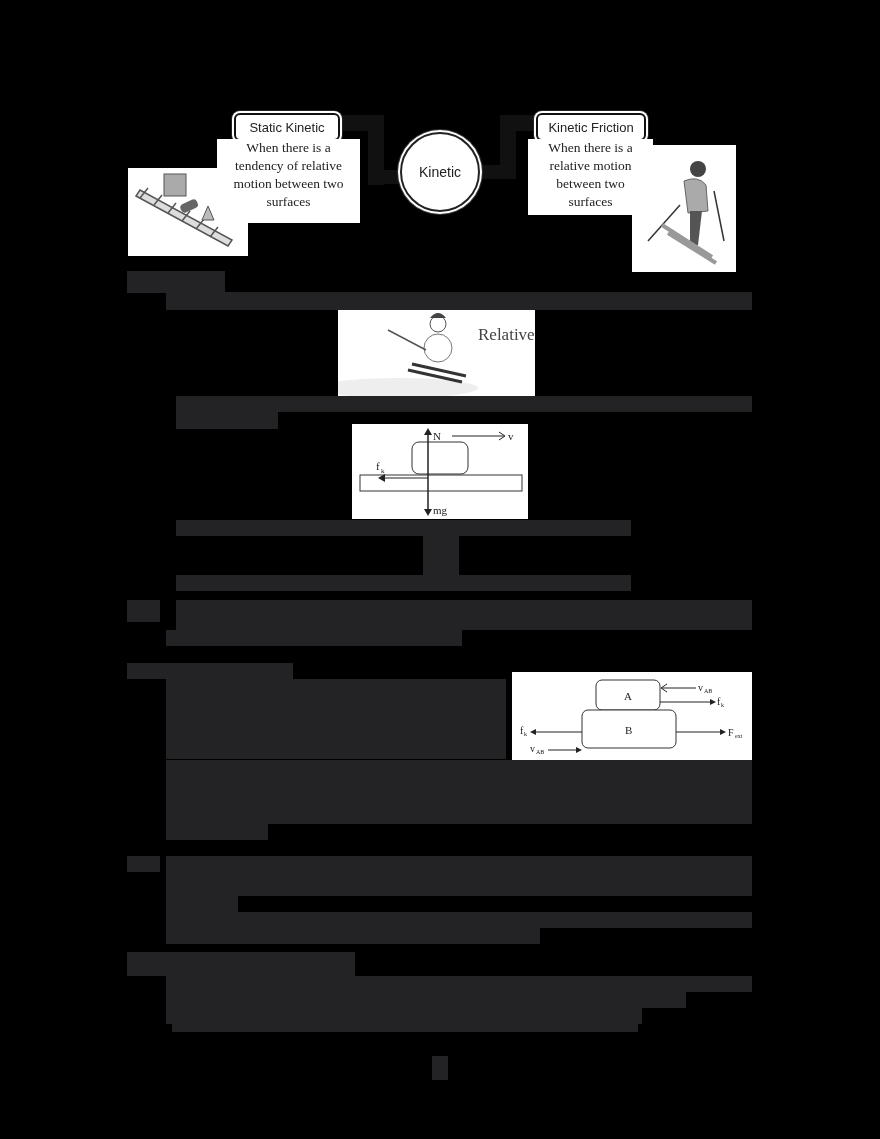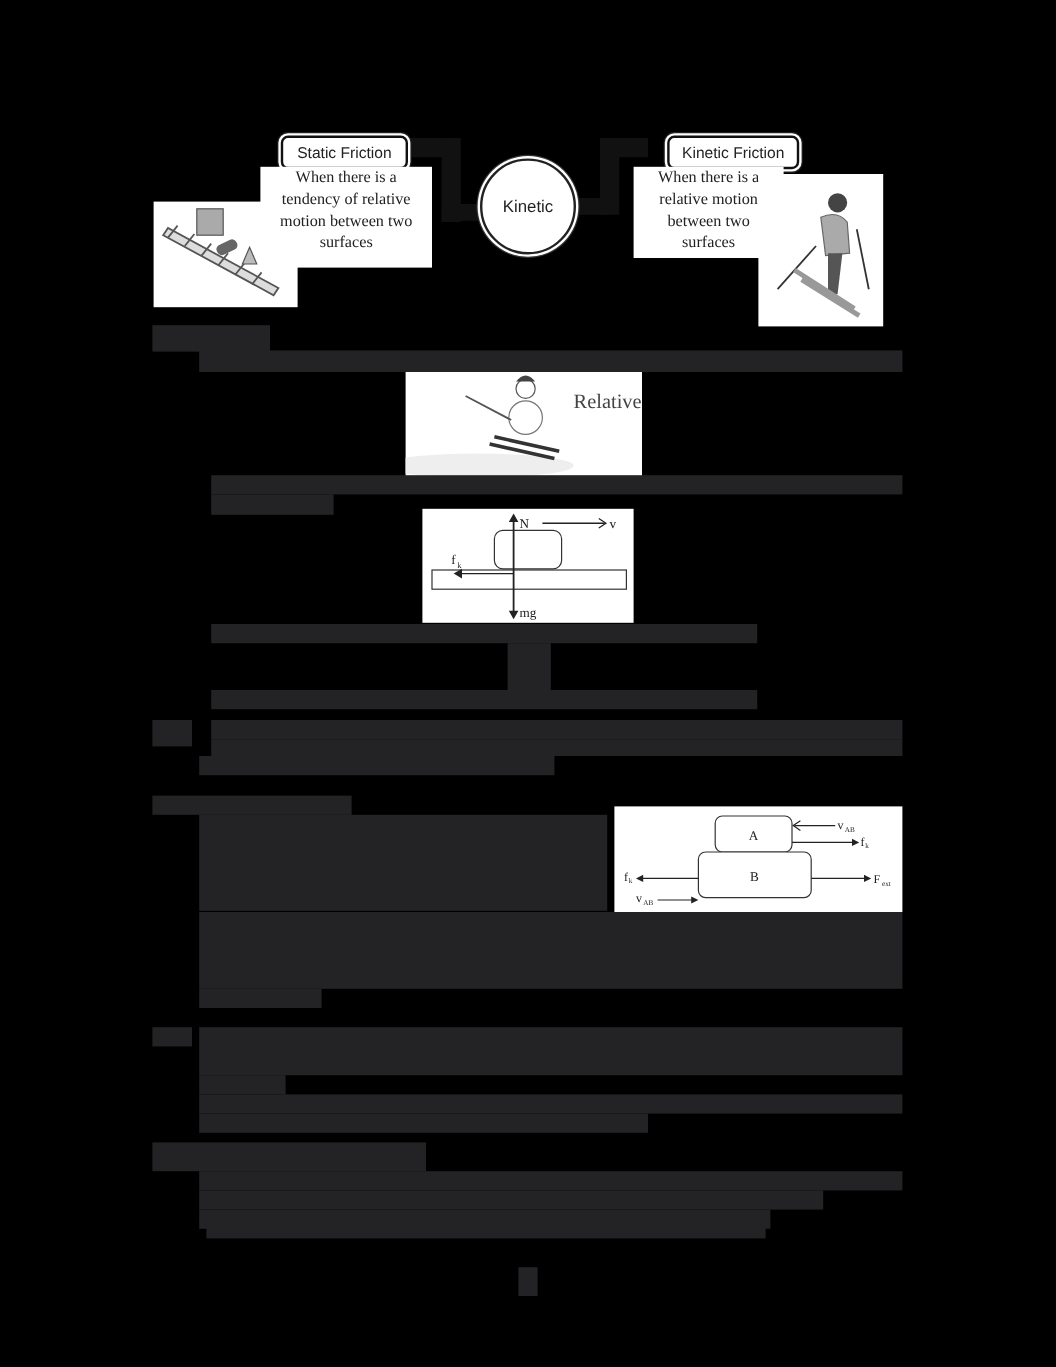--- a/index.html
+++ b/index.html
@@ -36,31 +36,31 @@
         <line x1="76" y1="51" x2="68" y2="61"></line>
         <line x1="90" y1="59" x2="82" y2="69"></line>
       </g>
       <rect x="36" y="6" width="22" height="22" fill="#aaa" stroke="#555"></rect>
       <rect x="52" y="34" width="18" height="9" rx="4" fill="#666" transform="rotate(-25 60 38)"></rect>
       <polygon points="80,38 74,52 86,52" fill="#bbb" stroke="#555"></polygon>
     </svg>
   </div>
 
   <div class="label-box" style="left:234px;top:113px;width:102px;height:24px;">
-    <span>Static Friction</span>
+    <span>Static Kinetic</span>
   </div>
   <div class="desc" style="left:217px;top:139px;width:143px;height:84px;">
     <span style="padding:0 14px;">When there is a tendency of relative motion between two surfaces</span>
   </div>
 
   <div class="circle" style="left:400px;top:132px;width:60px;height:60px;padding:8px;">
     <span>Kinetic</span>
   </div>
 
-  <div class="label-box" style="left:536px;top:113px;width:106px;height:24px;margin-left:20px;">
+  <div class="label-box" style="left:536px;top:113px;width:106px;height:24px;">
     <span>Kinetic Friction</span>
   </div>
   <div class="desc" style="left:528px;top:139px;width:125px;height:76px;">
     <span style="padding:0 12px;">When there is a relative motion between two surfaces</span>
   </div>
 
   <div class="abs white" style="left:632px;top:145px;width:104px;height:127px;">
     <svg width="104" height="127" viewBox="0 0 104 127">
       <circle cx="66" cy="24" r="8" fill="#444"></circle>
       <path d="M52 36 Q66 30 74 40 L76 66 L56 68 Z" fill="#aaa" stroke="#666"></path>

